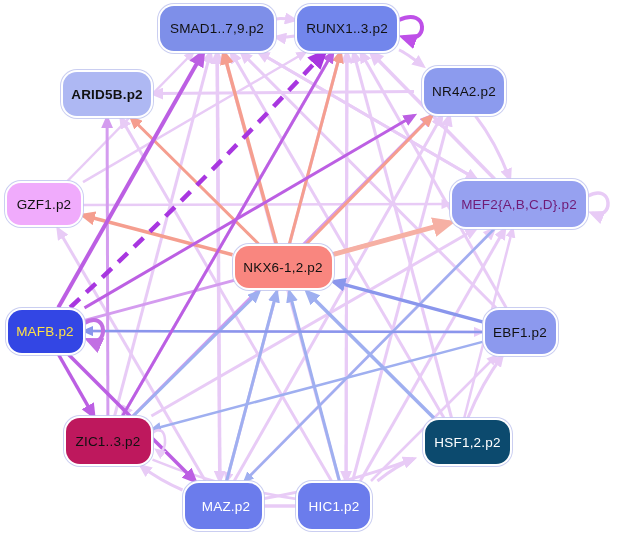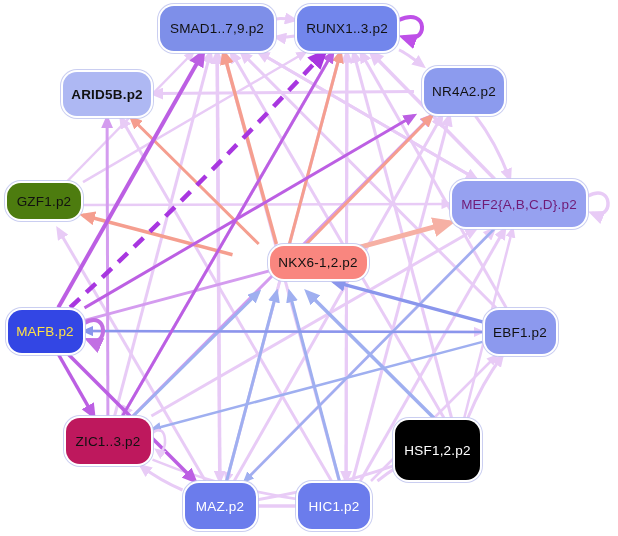--- a/index.html
+++ b/index.html
@@ -134,40 +134,40 @@
     </div>
     <div class="node" style="left: 297px; top: 5.5px; width: 100px; height: 45px; background: rgb(114, 134, 236); color: rgb(17, 17, 17);">
       <span>RUNX1..3.p2</span>
     </div>
     <div class="node" style="left: 63px; top: 72px; width: 88px; height: 44px; background: rgb(174, 184, 243); color: rgb(17, 17, 17); font-weight: bold;">
       <span>ARID5B.p2</span>
     </div>
     <div class="node" style="left: 416px; top: 68px; width: 80px; height: 46px; background: rgb(140, 155, 238); color: rgb(17, 17, 17); margin-left: 8px;">
       <span>NR4A2.p2</span>
     </div>
-    <div class="node" style="left: 7px; top: 183px; width: 74px; height: 36px; background: #4d7c0f; color: rgb(17, 17, 17);">
+    <div class="node" style="left: 7px; top: 183px; width: 74px; height: 42px; background: #f0abfc; color: rgb(17, 17, 17);">
       <span>GZF1.p2</span>
     </div>
     <div class="node" style="left: 452px; top: 181px; width: 134px; height: 46px; background: rgb(150, 161, 240); color: #701a75;">
       <span>MEF2{A,B,C,D}.p2</span>
     </div>
-    <div class="node" style="left: 234.5px; top: 246px; width: 97px; height: 33px; background: rgb(249, 134, 127); color: rgb(17, 17, 17); margin-left: 35px;">
+    <div class="node" style="left: 234.5px; top: 246px; width: 97px; height: 42px; background: rgb(249, 134, 127); color: rgb(17, 17, 17);">
       <span>NKX6-1,2.p2</span>
     </div>
     <div class="node" style="left: 7.5px; top: 309.5px; width: 75px; height: 43px; background: rgb(51, 70, 228); color: #fde047;">
       <span>MAFB.p2</span>
     </div>
     <div class="node" style="left: 484.5px; top: 310px; width: 71px; height: 44px; background: rgb(140, 153, 238); color: rgb(17, 17, 17);">
       <span>EBF1.p2</span>
     </div>
     <div class="node" style="left: 65.5px; top: 418px; width: 85px; height: 46px; background: #be185d; color: rgb(17, 17, 17);">
       <span>ZIC1..3.p2</span>
     </div>
-    <div class="node" style="left: 395px; top: 420px; width: 85px; height: 60px; background: #000000; color: rgb(255, 255, 255);">
+    <div class="node" style="left: 425px; top: 420px; width: 85px; height: 44px; background: #0c4a6e; color: rgb(255, 255, 255);">
       <span>HSF1,2.p2</span>
     </div>
-    <div class="node" style="left: 184.5px; top: 483px; width: 71px; height: 46px; background: rgb(107, 124, 236); color: rgb(255, 255, 255);">
+    <div class="node" style="left: 184.5px; top: 483px; width: 71px; height: 46px; background: rgb(107, 124, 236); color: rgb(255, 255, 255); padding-left: 6px;">
       <span>MAZ.p2</span>
     </div>
     <div class="node" style="left: 298px; top: 483px; width: 72px; height: 46px; background: rgb(107, 124, 236); color: rgb(255, 255, 255);">
       <span>HIC1.p2</span>
     </div>
   </div>
 
 </body></html>

